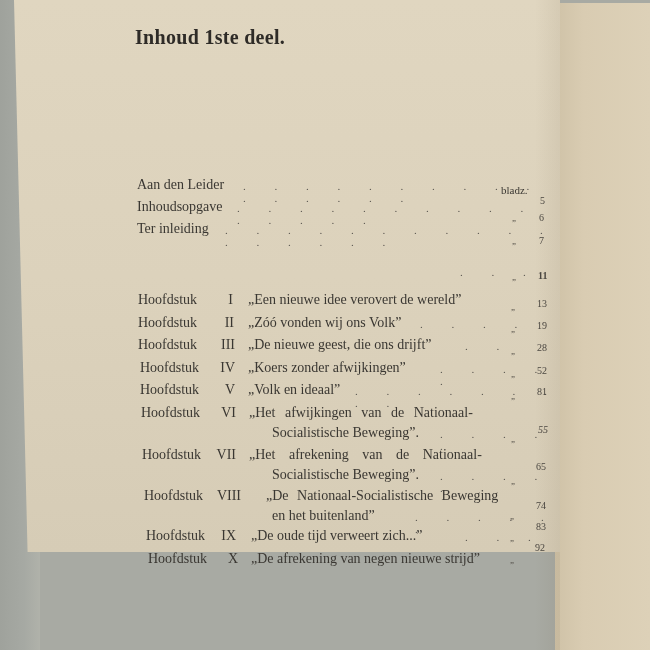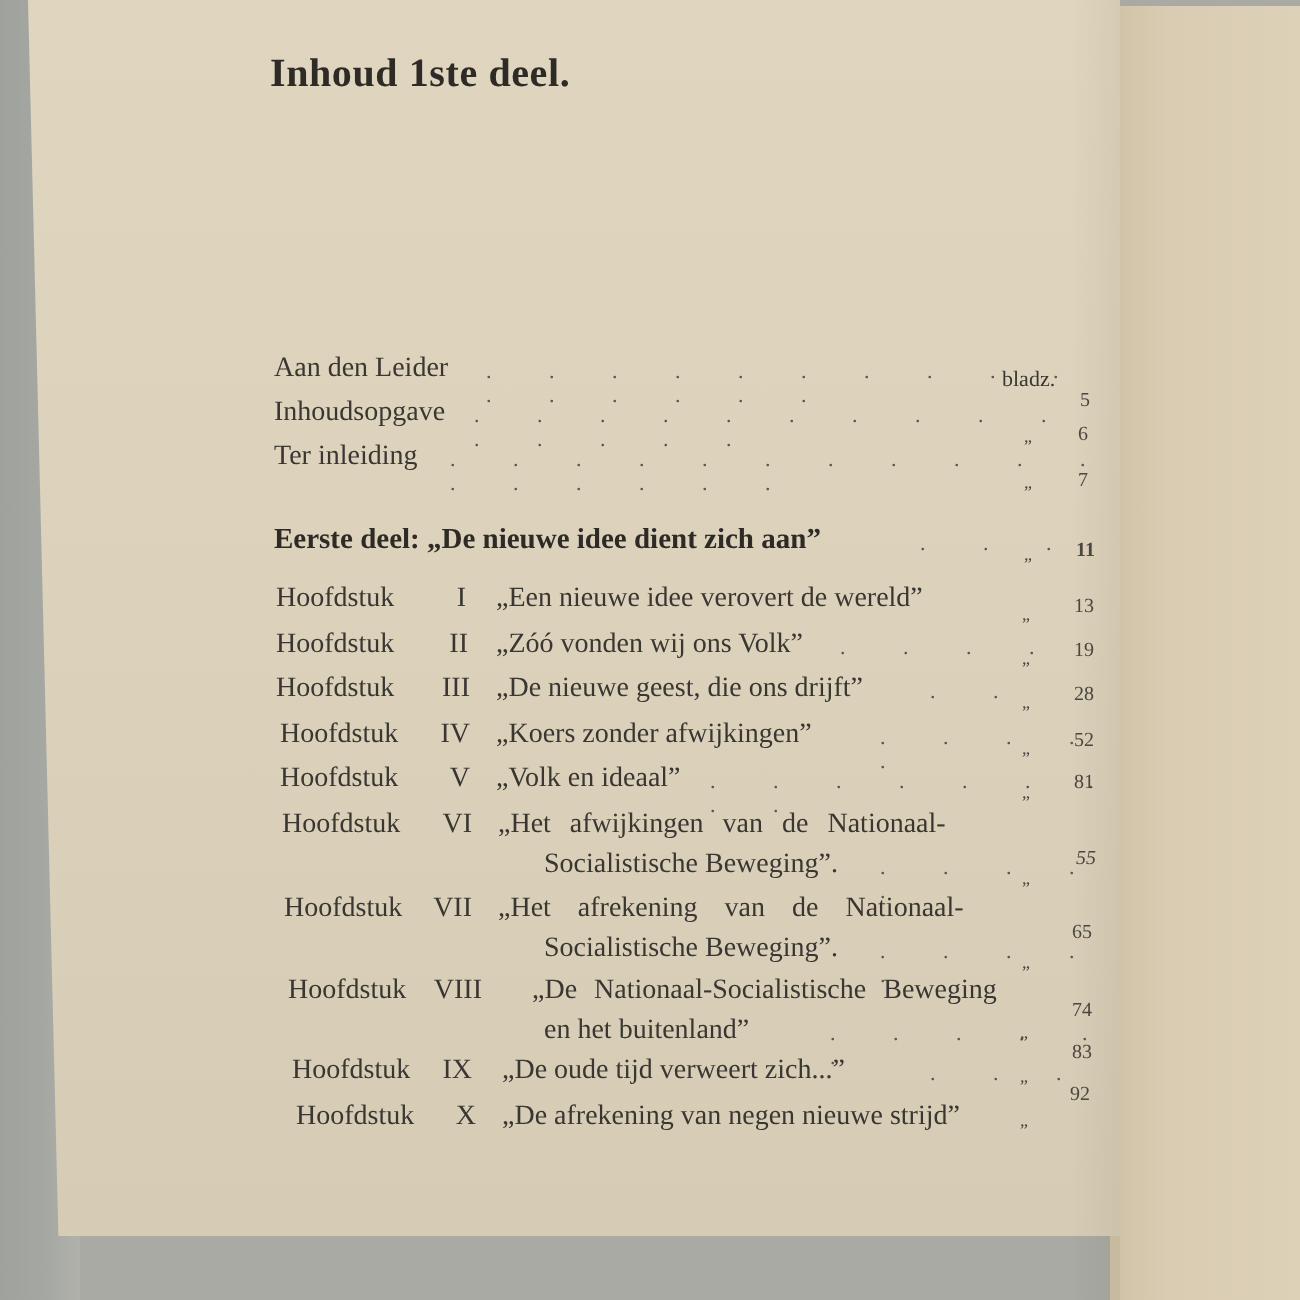--- a/index.html
+++ b/index.html
@@ -10,21 +10,21 @@
     }
     .left-strip {
       position:absolute; left:0; top:0; width:40px; height:650px;
       background:linear-gradient(90deg,#9fa29c 0%,#a6a9a3 60%,#b0b2aa 100%);
     }
     .back-page {
       position:absolute; left:555px; top:3px; width:95px; height:647px;
       background:linear-gradient(90deg,#cfc2a7 0%,#d9ccb2 30%,#ddd1b8 100%);
     }
     .page {
-      position:absolute; top:0; height:618px;
+      position:absolute; top:0; height:552px;
       background:linear-gradient(180deg,#e0d6c0 0%,#dcd2bc 50%,#d6ccb6 100%);
       clip-path:polygon(14px 0, 560px 0, 560px 650px, 30px 650px);
       left:0; width:560px;
     }
     .page-shade {
       position:absolute; left:535px; top:0; width:25px; height:650px;
       background:linear-gradient(90deg,rgba(0,0,0,0) 0%,rgba(90,70,40,0.08) 100%);
     }
     .title {
       position:absolute; left:135px; top:26px;
@@ -70,21 +70,20 @@
   <span class="ditto" style="left:512px; top:213px;">„</span>
   <span class="pgnum" style="left:539px; top:212px;">6</span>
 
   <div class="entry" style="left:137px; top:221px;">
     <span class="label" style="left:0; top:0;">Ter inleiding</span>
   </div>
   <span class="leader" style="left:225px; top:224px;">. . . . . . . . . . . . . . . . .</span>
   <span class="ditto" style="left:512px; top:236px;">„</span>
   <span class="pgnum" style="left:539px; top:235px;">7</span>
 
-  <div class="entry section" style="left:137px; top:262px;">Eerste deel: „De nieuwe idee dient zich aan”</div>
   <span class="leader" style="left:460px; top:266px;">. . .</span>
   <span class="ditto" style="left:512px; top:272px;">„</span>
   <span class="pgnum" style="left:538px; top:270px;font-weight:bold;">11</span>
 
   <div class="ch" style="left:138px; top:292px;">
     <span class="ch-word" style="left:0;">Hoofdstuk</span>
     <span class="ch-num" style="left:55px;">I</span>
     <span class="ch-title" style="left:110px;">„Een nieuwe idee verovert de wereld”</span>
   </div>
   <span class="ditto" style="left:511px; top:302px;">„</span>

